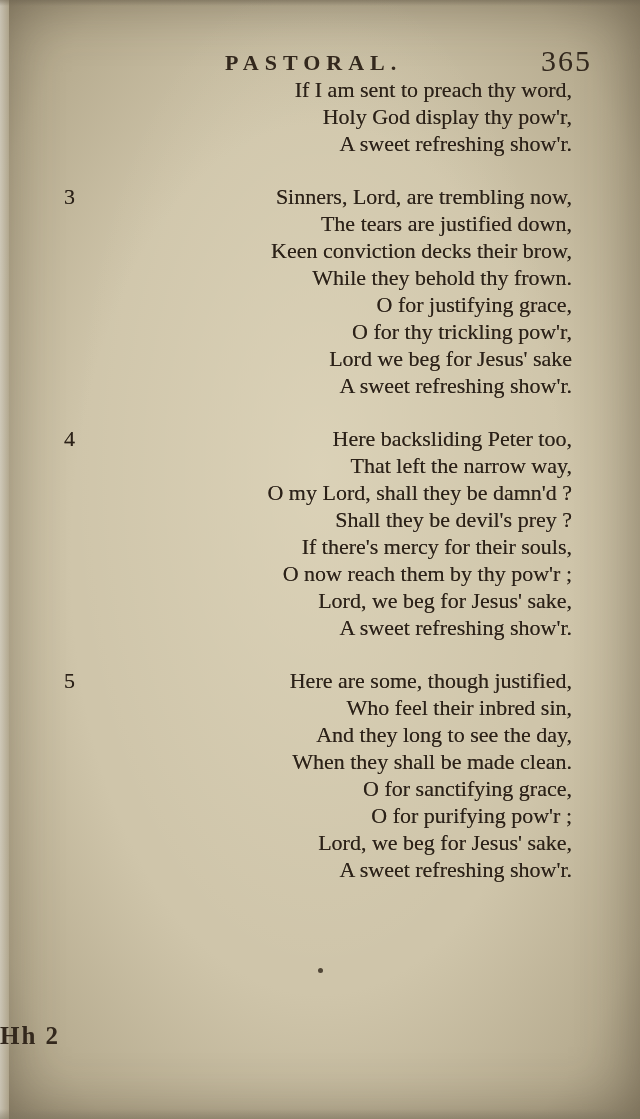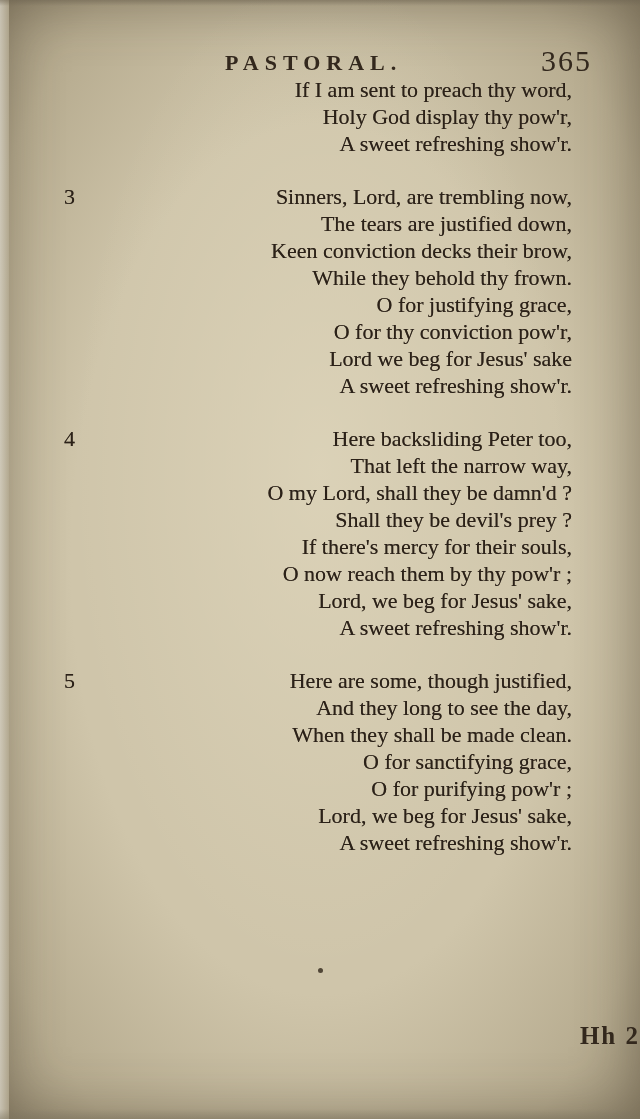--- a/index.html
+++ b/index.html
@@ -90,21 +90,21 @@
     position: absolute;
     left: -28px;
     top: 0;
   }
 
   .footer-sig {
     position: absolute;
     left: 0;
     top: 1022px;
     width: 100%;
-    text-align: right;
+    text-align: left;
     font-size: 25px;
     font-weight: bold;
     letter-spacing: 2px;
     color: #33281d;
   }
   .speck {
     position: absolute;
     left: 318px;
     top: 968px;
     width: 5px;
@@ -132,36 +132,37 @@
         <div class="line">If I am sent to preach thy word,</div>
         <div class="line indent">Holy God display thy pow'r,</div>
         <div class="line indent">A sweet refreshing show'r.</div>
       </div>
       <div class="stanza">
         <div class="line"><span class="stanza-num">3</span><span>Sinners, Lord, are trembling now,</span></div>
         <div class="line indent">The tears are justified down,</div>
         <div class="line">Keen conviction decks their brow,</div>
         <div class="line indent">While they behold thy frown.</div>
         <div class="line">O for justifying grace,</div>
-        <div class="line indent">O for thy conviction pow'r,</div>
+        <div class="line indent">O for thy trickling pow'r,</div>
         <div class="line">Lord we beg for Jesus' sake</div>
         <div class="line indent">A sweet refreshing show'r.</div>
       </div>
       <div class="stanza">
         <div class="line"><span class="stanza-num">4</span><span>Here backsliding Peter too,</span></div>
         <div class="line indent">That left the narrow way,</div>
         <div class="line">O my Lord, shall they be damn'd ?</div>
         <div class="line indent">Shall they be devil's prey ?</div>
         <div class="line">If there's mercy for their souls,</div>
         <div class="line indent">O now reach them by thy pow'r ;</div>
         <div class="line">Lord, we beg for Jesus' sake,</div>
         <div class="line indent">A sweet refreshing show'r.</div>
       </div>
       <div class="stanza">
         <div class="line"><span class="stanza-num">5</span><span>Here are some, though justified,</span></div>
+        <div class="line indent">Who feel their inbred sin,</div>
         <div class="line">And they long to see the day,</div>
         <div class="line indent">When they shall be made clean.</div>
         <div class="line">O for sanctifying grace,</div>
         <div class="line indent">O for purifying pow'r ;</div>
         <div class="line">Lord, we beg for Jesus' sake,</div>
         <div class="line indent">A sweet refreshing show'r.</div>
       </div>
     </div>
 
   <div class="speck"></div>

